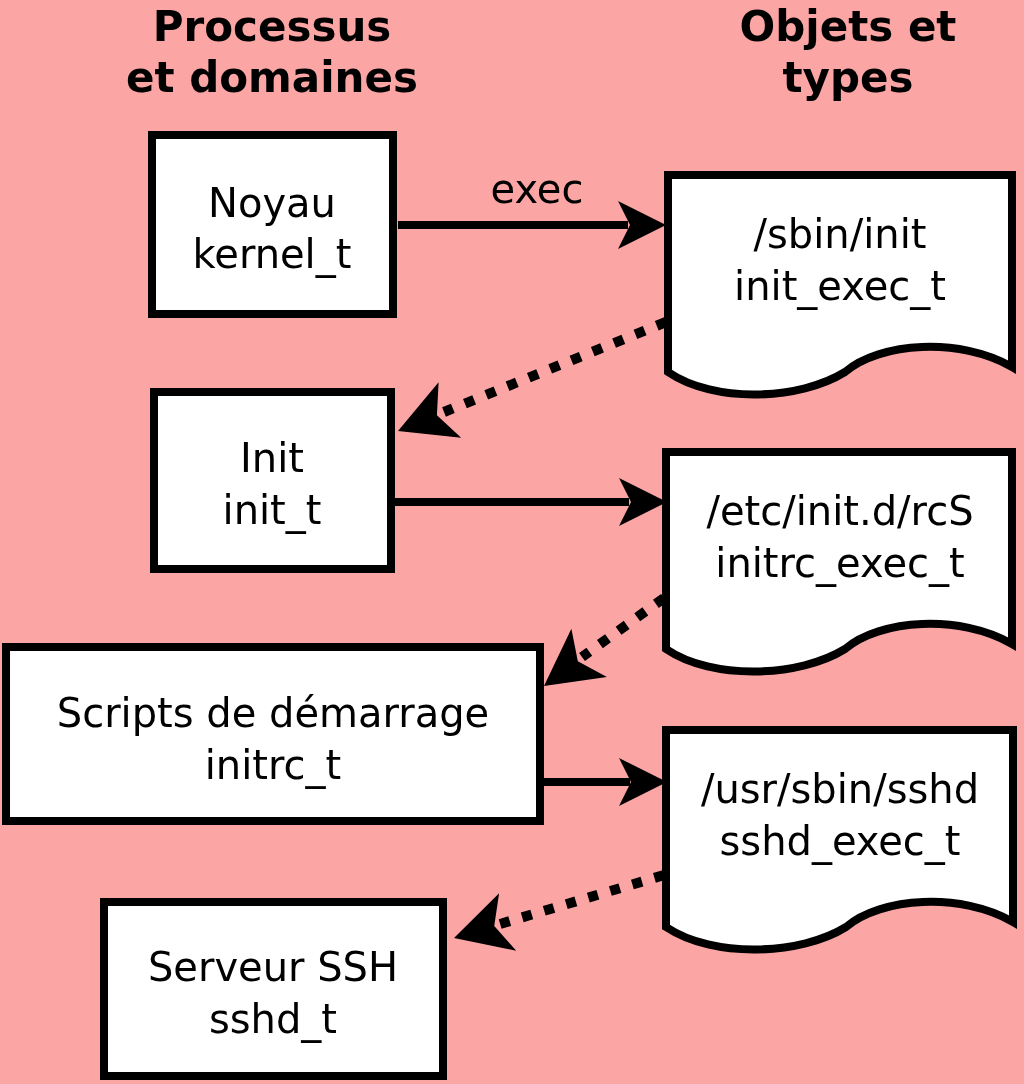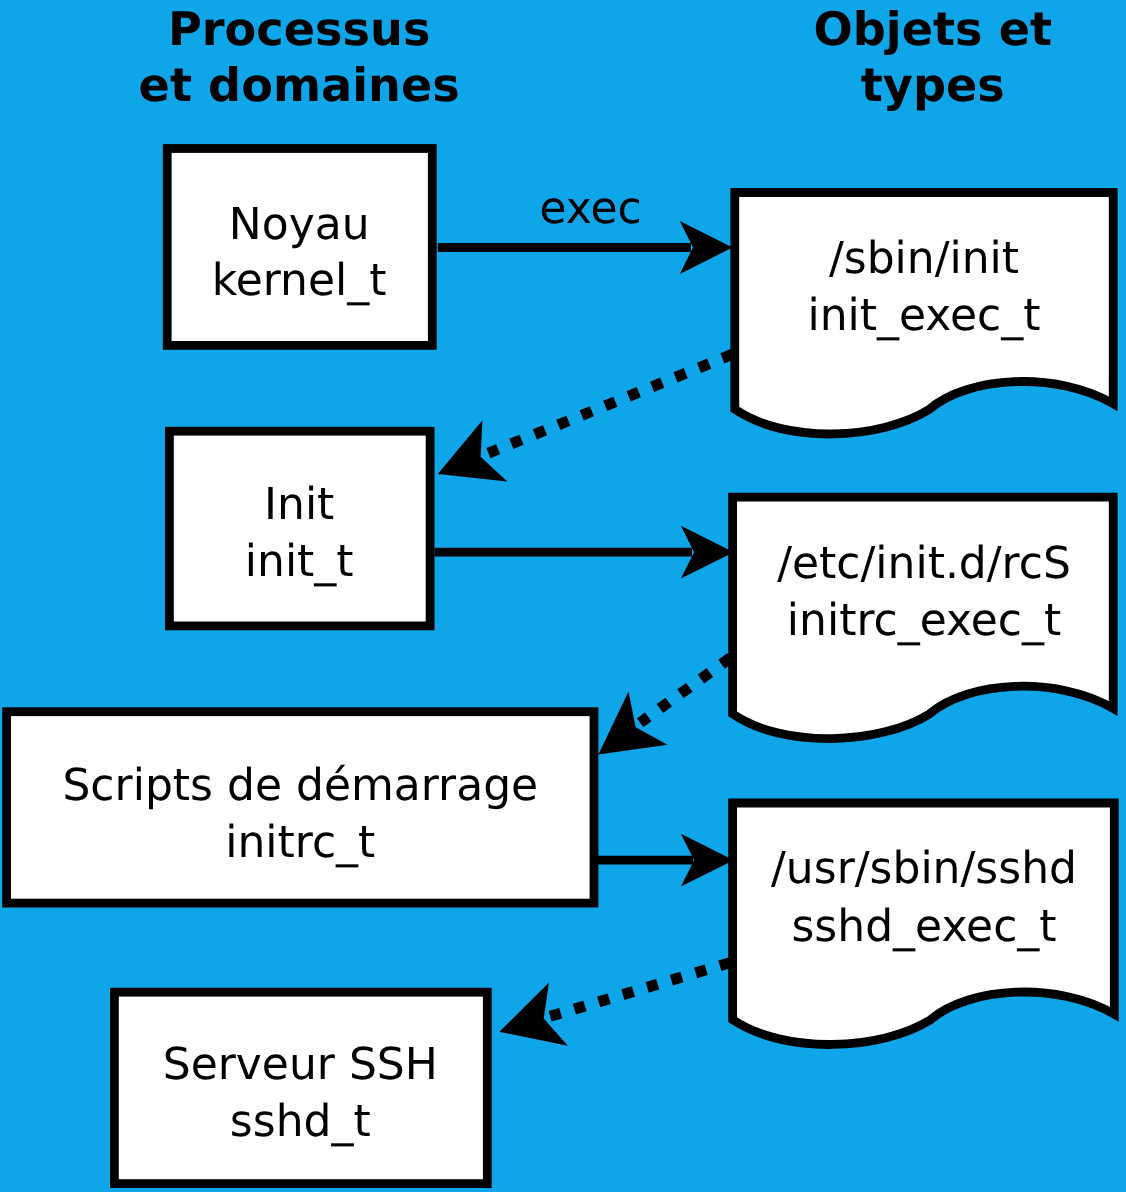--- a/index.html
+++ b/index.html
@@ -4,21 +4,21 @@
 <style>
   html, body {
     margin: 0;
     padding: 0;
     background: #ffffff;
   }
   .diagram-stage {
     position: relative;
     width: 1024px;
     height: 1084px;
-    background: #0ea5e9;
+    background: #fca5a5;
     overflow: hidden;
   }
   svg {
     display: block;
   }
   .shape {
     fill: #ffffff;
     stroke: #000000;
     stroke-width: 8;
   }

